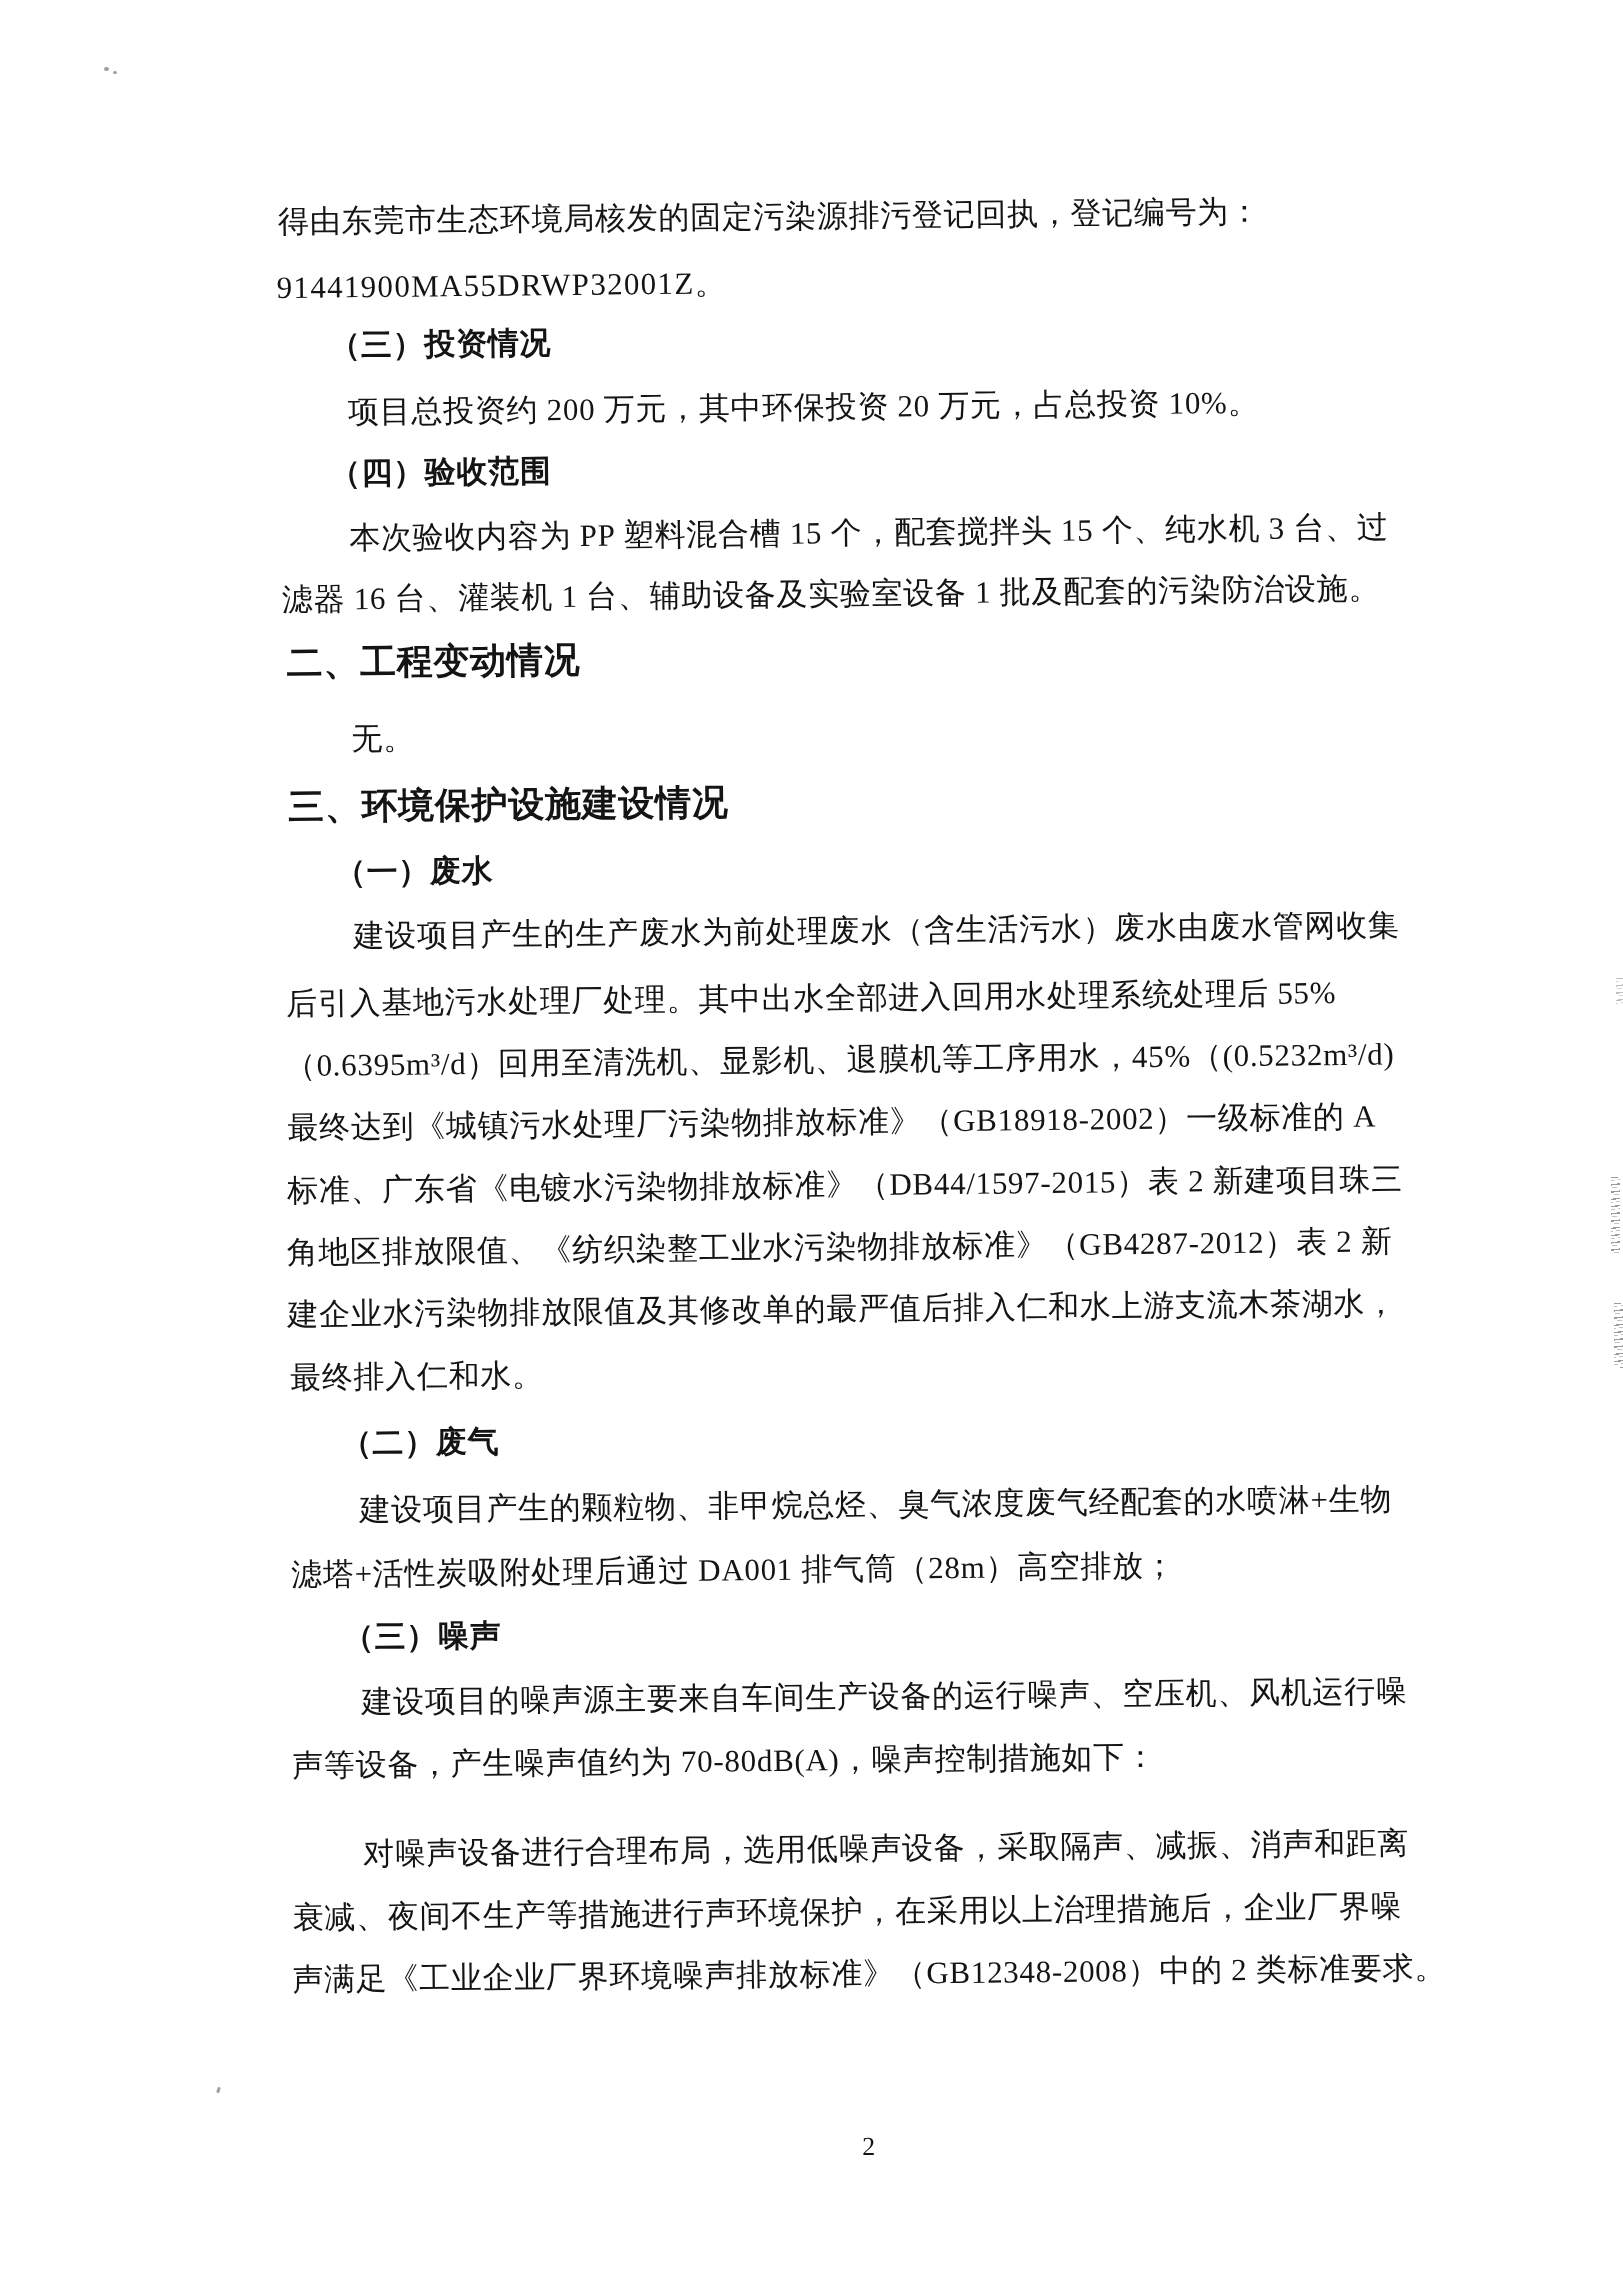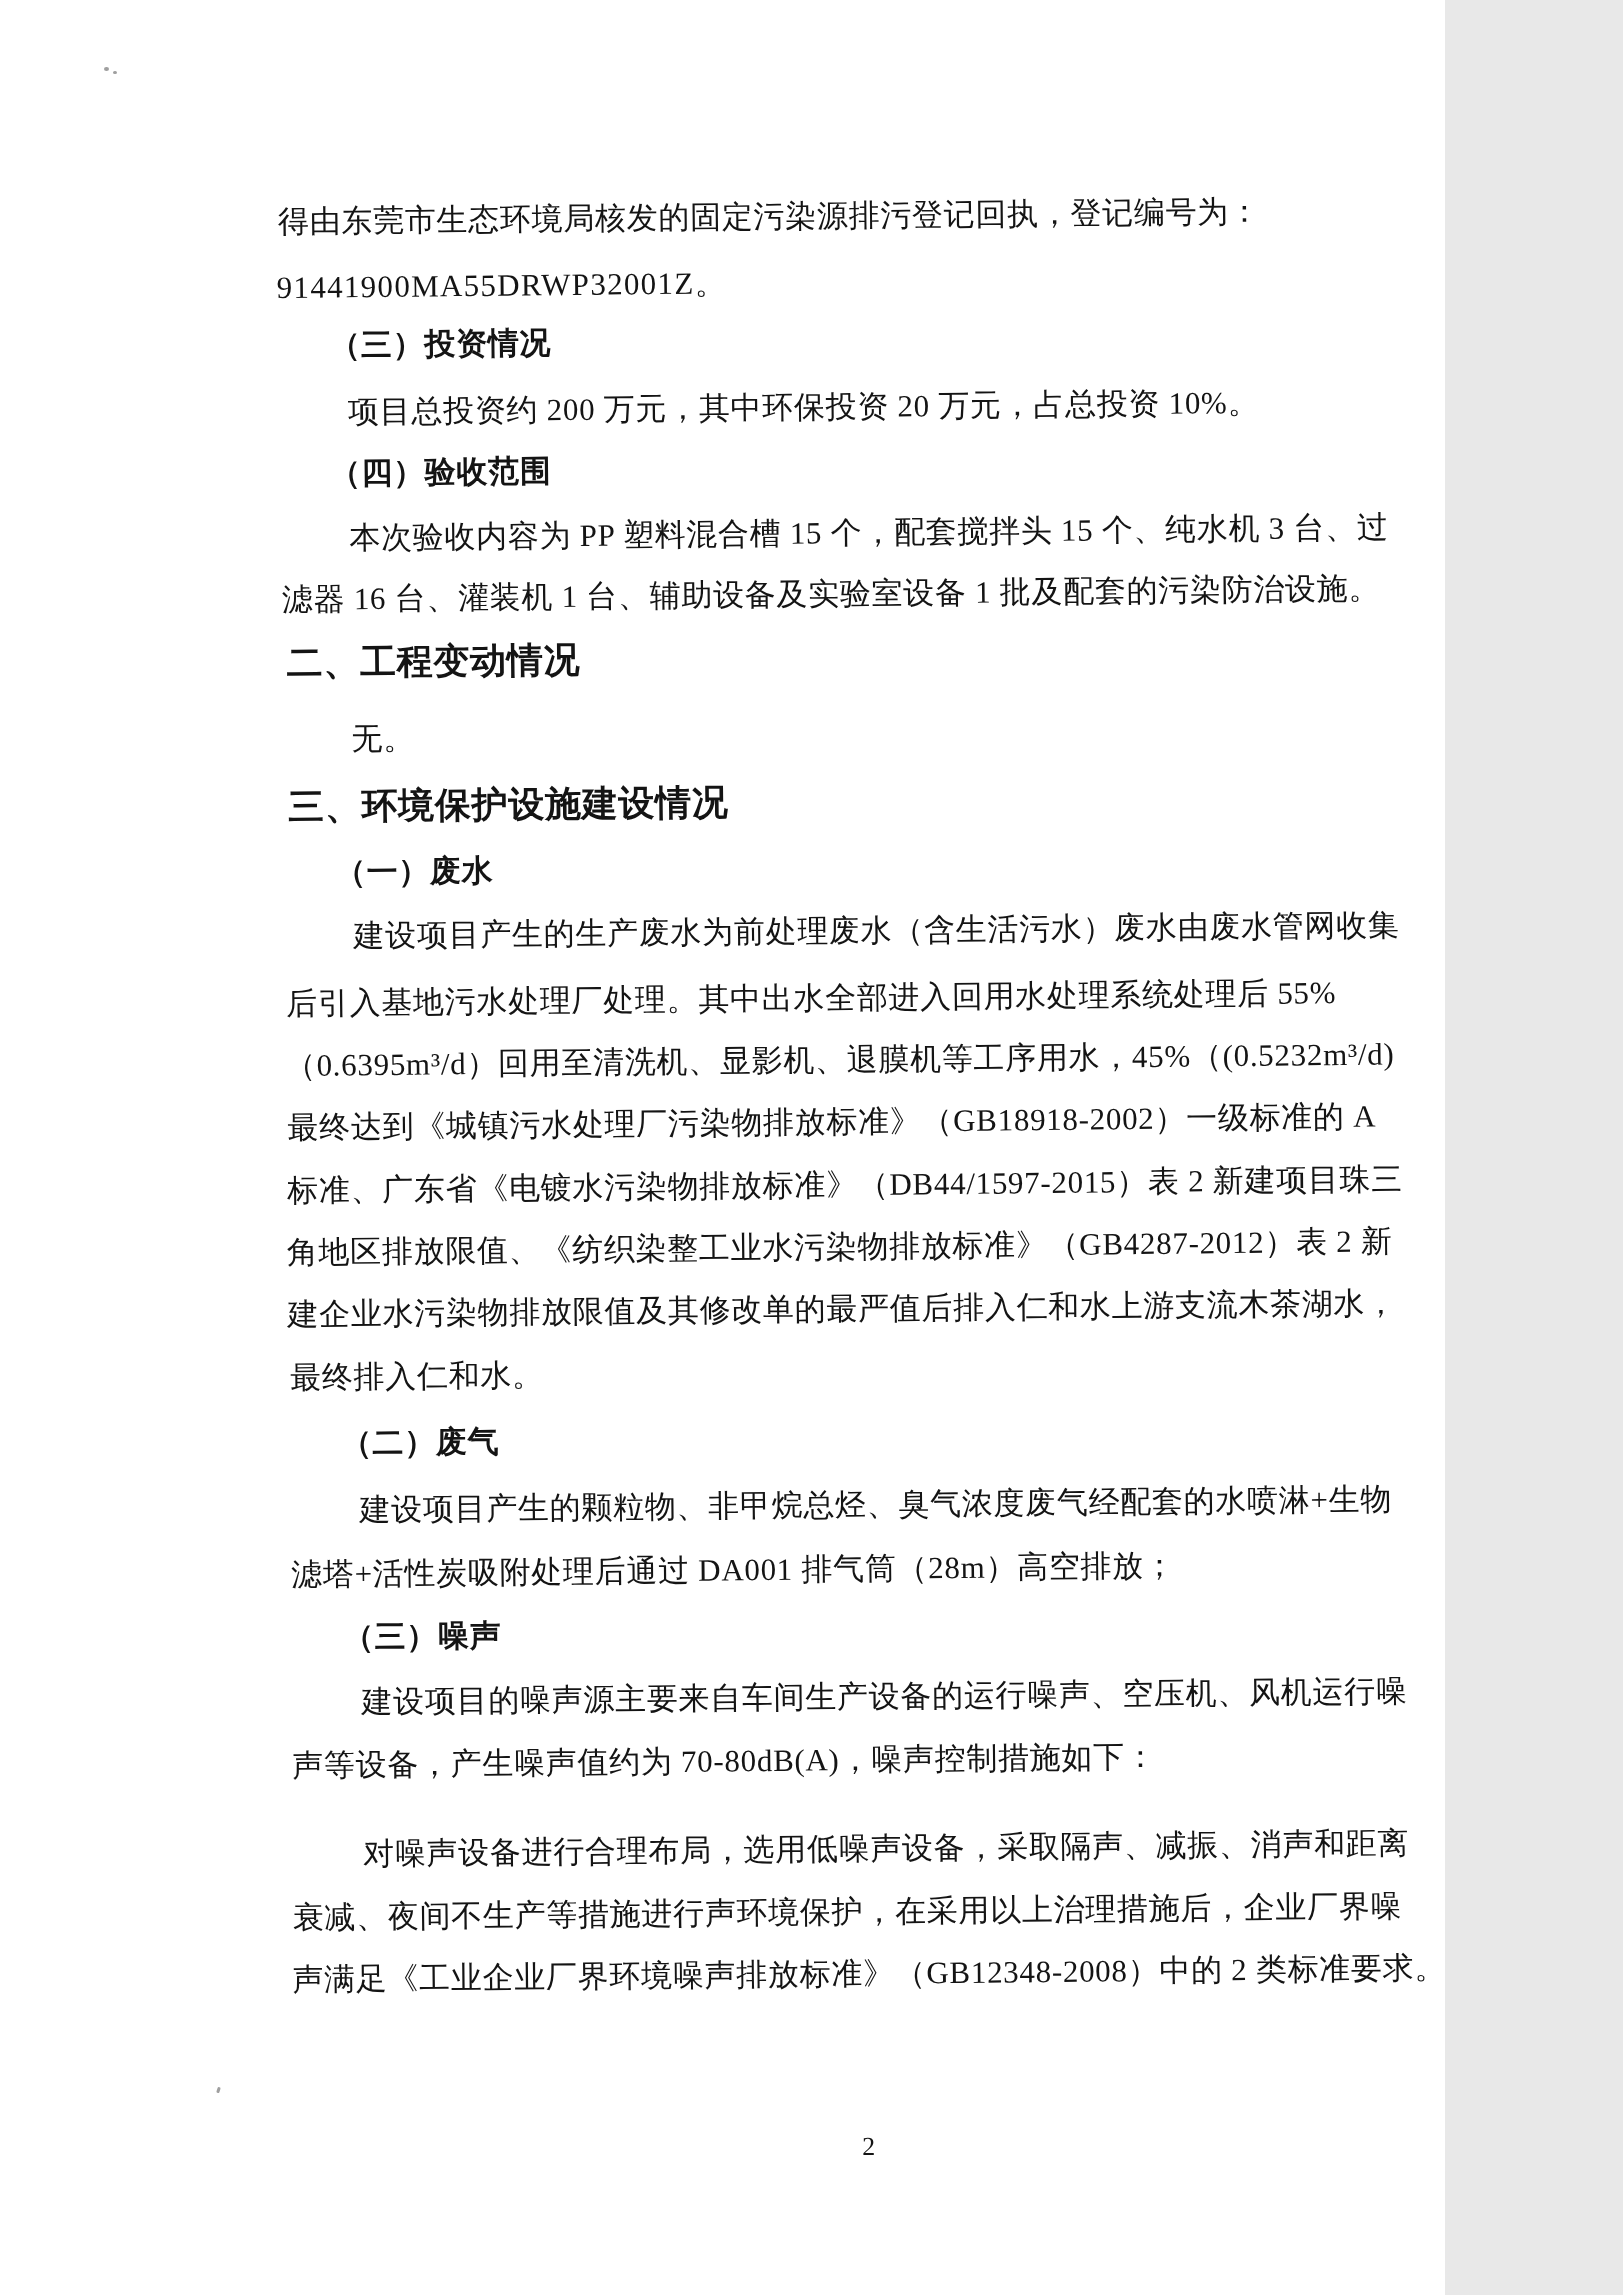--- a/index.html
+++ b/index.html
@@ -2,21 +2,21 @@
 <html style="font-size:10.5px"><head>
 <meta charset="utf-8">
 <style>
   html, body {
     margin: 0;
     padding: 0;
     background: #e8e8e8;
   }
   .page {
     position: relative;
-    width: 1445px;
+    width: 1623px;
     height: 2295px;
     background: #ffffff;
     overflow: hidden;
     font-family: "Liberation Serif", "DejaVu Serif", serif;
     color: #141414;
   }
   
   .sheet {
     position: absolute;
     left: 0; top: 0; right: 0; bottom: 0;

